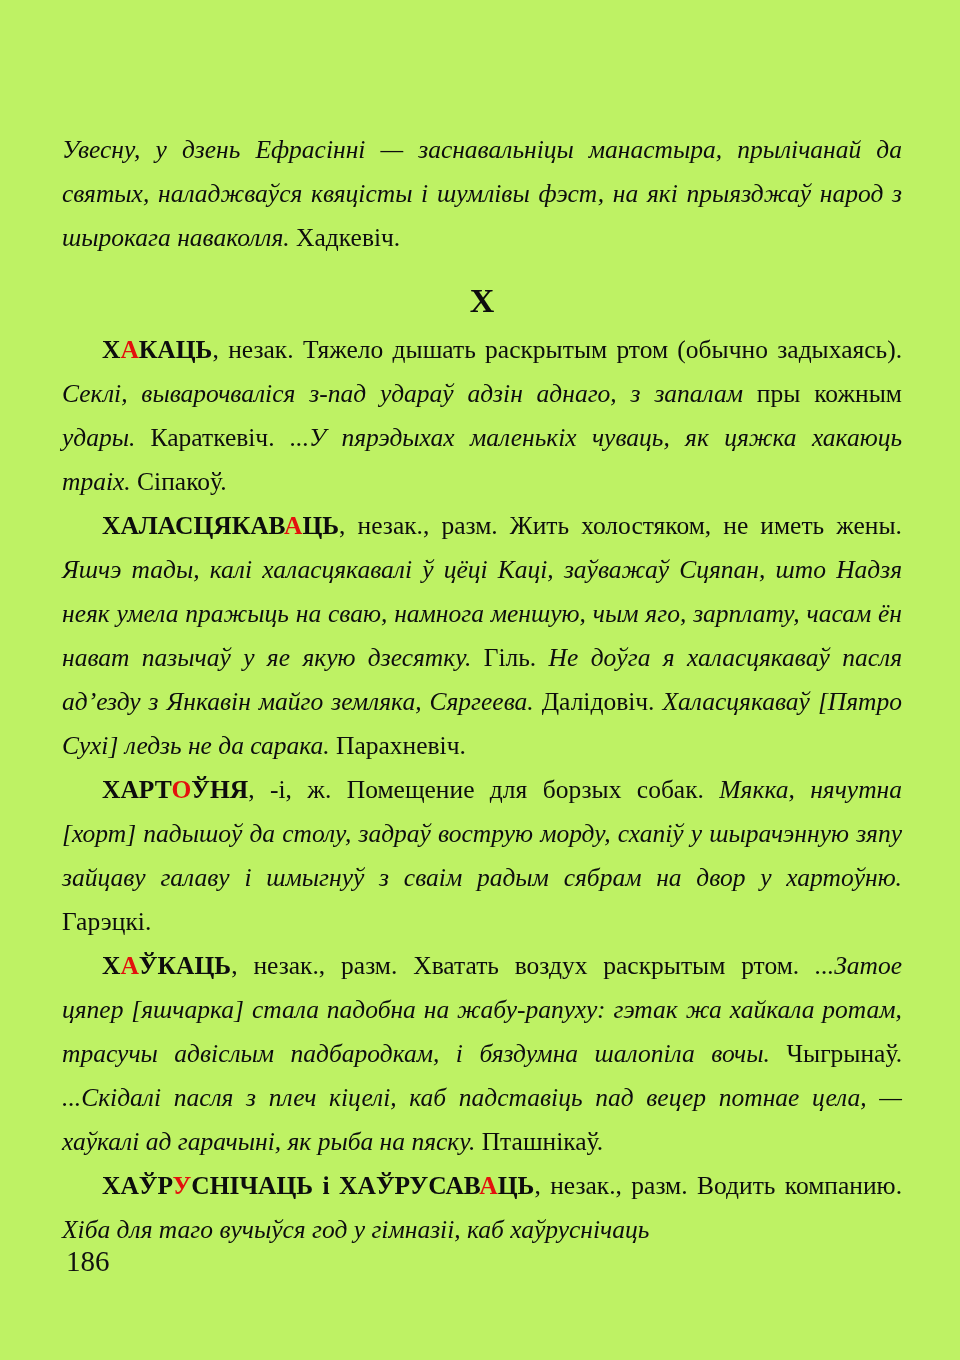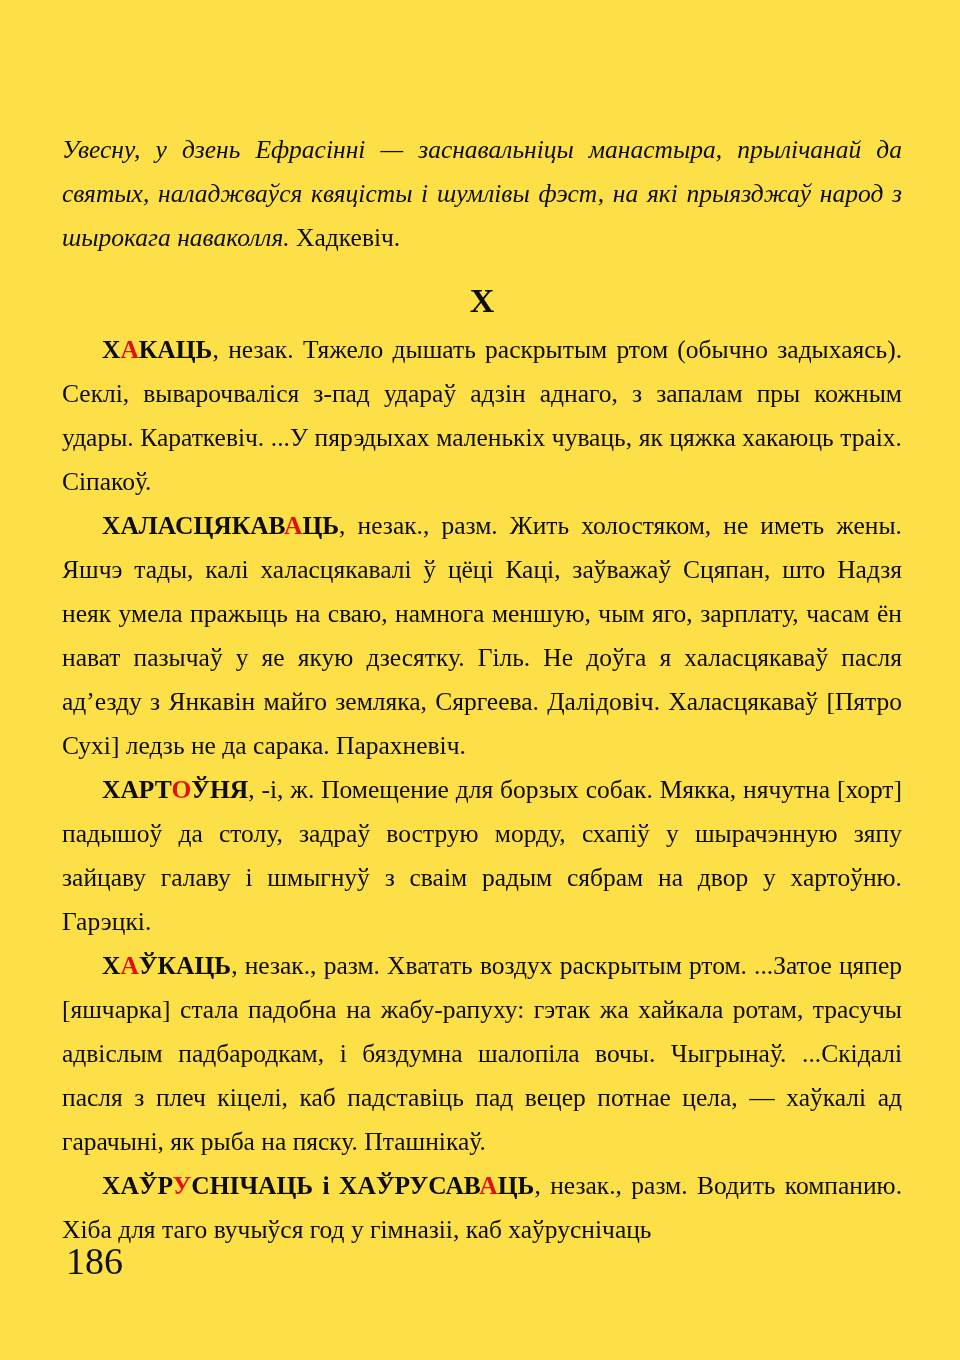--- a/index.html
+++ b/index.html
@@ -4,21 +4,21 @@
 <style>
   html, body {
     margin: 0;
     padding: 0;
     background: #ffffff;
   }
   .page {
     position: relative;
     width: 960px;
     height: 1360px;
-    background: #fde047;
+    background: #bef264;
     box-sizing: border-box;
     overflow: hidden;
   }
   .content {
     position: absolute;
     left: 62px;
     top: 128px;
     width: 840px;
   }
   .para {
@@ -58,34 +58,35 @@
   }
   .gram {
     font-style: normal;
   }
   .gram-it {
   }
   .def {
     font-style: normal;
   }
   .cite {
+    font-style: italic;
   }
   .src {
     font-style: normal;
   }
   .conj {
     font-weight: bold;
     font-style: normal;
   }
   .folio {
     position: absolute;
     left: 66px;
     top: 1244px;
     font-family: "Liberation Serif", "DejaVu Serif", serif;
-    font-size: 38px;
+    font-size: 29px;
     line-height: 34px;
     color: #111111;
   }
 </style>
 </head>
 <body>
 
 <div class="page">
   <div class="content">
 

